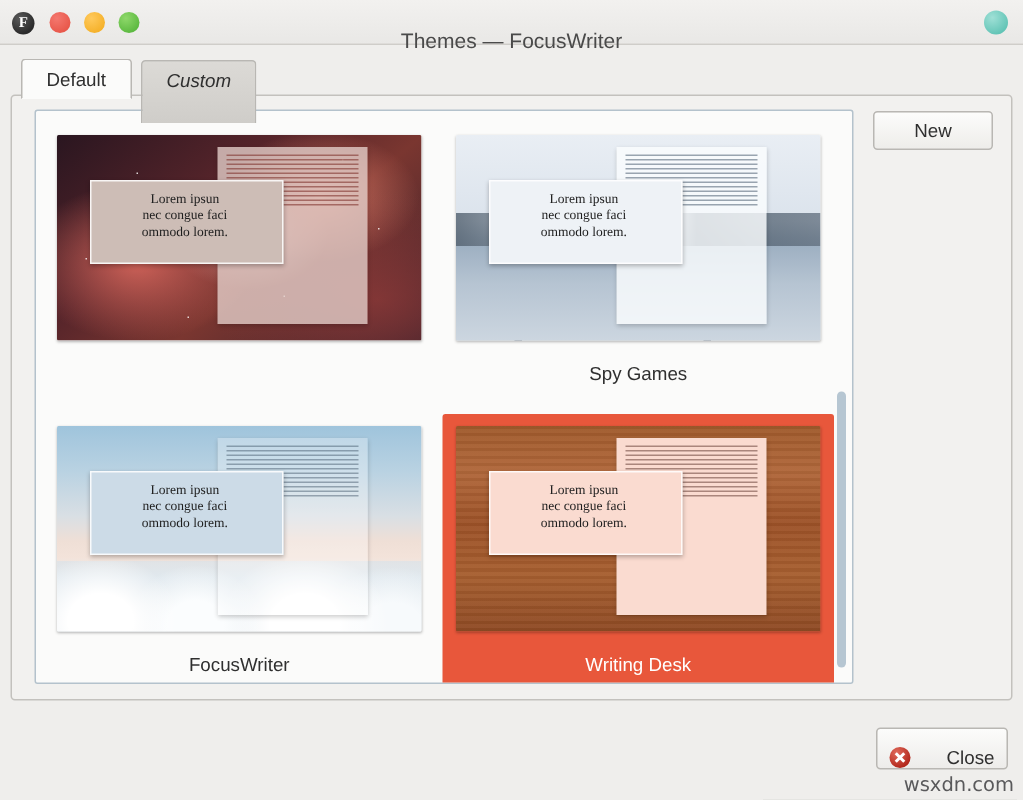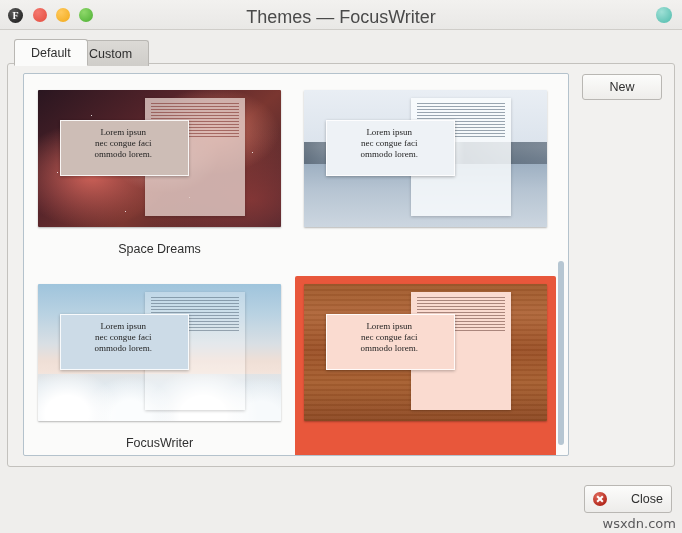--- a/index.html
+++ b/index.html
@@ -34,23 +34,23 @@
     font-family: "Liberation Serif", serif;
   }
   .wbtn {
     position: absolute; top: 8px;
     width: 14px; height: 14px; border-radius: 50%;
   }
   #btn-close-circle  { left: 33px; background: radial-gradient(circle at 35% 30%, #f4786f, #e8574a 75%); }
   #btn-min-circle    { left: 56px; background: radial-gradient(circle at 35% 30%, #ffc95c, #f5b12a 75%); }
   #btn-max-circle    { left: 79px; background: radial-gradient(circle at 35% 30%, #8ed86a, #5cb940 75%); }
   #title-text {
-    position: absolute; left: 0; right: 0; top: 7px;
+    position: absolute; left: 0; right: 0; top: 19px;
     text-align: center;
-    font-size: 18px; color: #4a4a4a;
+    font-size: 14px; color: #4a4a4a;
   }
   #status-circle {
     position: absolute; right: 10px; top: 7px;
     width: 16px; height: 16px; border-radius: 50%;
     background: radial-gradient(circle at 35% 30%, #9fe0d6, #62c4b6 75%);
   }
 
   
   #tabbar {
     position: relative;
@@ -73,26 +73,27 @@
     text-align: center;
   }
   .tab.active {
     left: 14px;
     background: #fbfbfa;
     z-index: 3;
     border-bottom: 1px solid #fbfbfa;
     text-align: right;
   }
   .tab.inactive {
-    left: 72px;
+    left: 94px;
     background: linear-gradient(to bottom, #dcdad6 0%, #cfcdc9 100%);
     z-index: 2;
     top: 1px;
-    height: 26px;
+    height: 42px;
     line-height: 26px;
+    font-style: italic;
   }
 
   
   #content-pane {
     position: absolute;
     left: 7px; top: 63px; right: 7px; bottom: 66px;
     background: #f2f1ef;
     border: 1px solid #c3c1bd;
     border-radius: 3px;
     box-sizing: border-box;
@@ -285,21 +286,21 @@
   
   #close-button {
     position: absolute;
     right: 10px; bottom: 20px;
     width: 88px; height: 28px;
     background: linear-gradient(to bottom, #fcfcfb 0%, #edecea 100%);
     border: 1px solid #b9b7b3;
     border-radius: 3px;
     box-sizing: border-box;
     display: flex;
-    align-items: center;
+    align-items: flex-end;
     justify-content: center;
     gap: 24px;
     font-size: 12.5px;
     color: #2f2f2f;
     cursor: default;
   }
   #close-icon {
     width: 14px; height: 14px; border-radius: 50%;
     background: radial-gradient(circle at 35% 28%, #e06a5c, #b02418 78%);
     position: relative;
@@ -370,21 +371,20 @@
                 <span></span>
                   <span></span>
               </div>
             </div>
             <div class="lorem-box lorem-space">
               <div>Lorem ipsun</div>
               <div>nec congue faci</div>
               <div>ommodo lorem.</div>
             </div>
           </div>
-          <div class="theme-label">Space Dreams</div>
         </div>
 
         <div class="theme-item">
           <div class="thumb-wrap">
             <div class="bg-spy">
               <div class="skyline"></div>
               <div class="tower" style="left:16%;height:26%"></div>
               <div class="tower" style="left:68%;height:34%"></div>
               <div class="water"></div>
             </div>
@@ -403,20 +403,21 @@
                 <span></span>
                   <span></span>
               </div>
             </div>
             <div class="lorem-box lorem-spy">
               <div>Lorem ipsun</div>
               <div>nec congue faci</div>
               <div>ommodo lorem.</div>
             </div>
           </div>
+          <div class="theme-label">Spy Games</div>
         </div>
 
         <div class="theme-item">
           <div class="thumb-wrap">
             <div class="bg-tranq">
               <div class="clouds"></div>
             </div>
             <div class="doc-page doc-tranq">
               <div class="lines">
                 <span></span>
@@ -460,20 +461,21 @@
                 <span></span>
                   <span></span>
               </div>
             </div>
             <div class="lorem-box lorem-desk">
               <div>Lorem ipsun</div>
               <div>nec congue faci</div>
               <div>ommodo lorem.</div>
             </div>
           </div>
+          <div class="theme-label">Writing Desk</div>
         </div>
 
       </div>
 
       <div id="list-scrollbar">
         <div id="list-scroll-thumb"></div>
       </div>
     </div>
 
     <div class="side-btn" id="btn-new">New</div>

